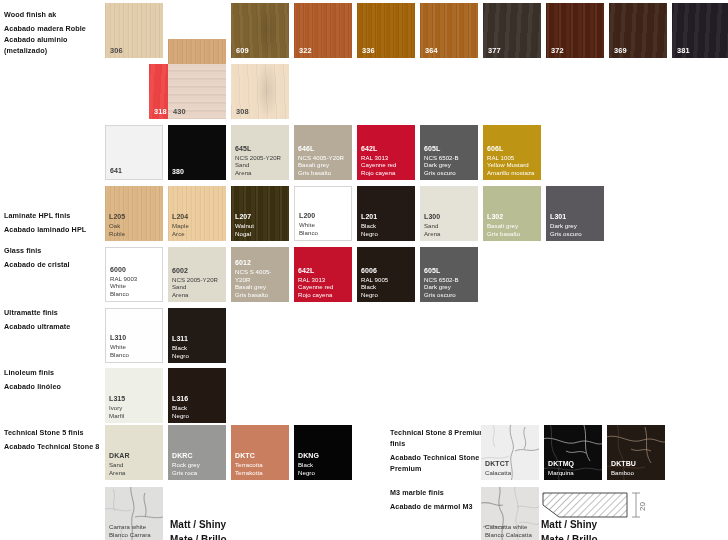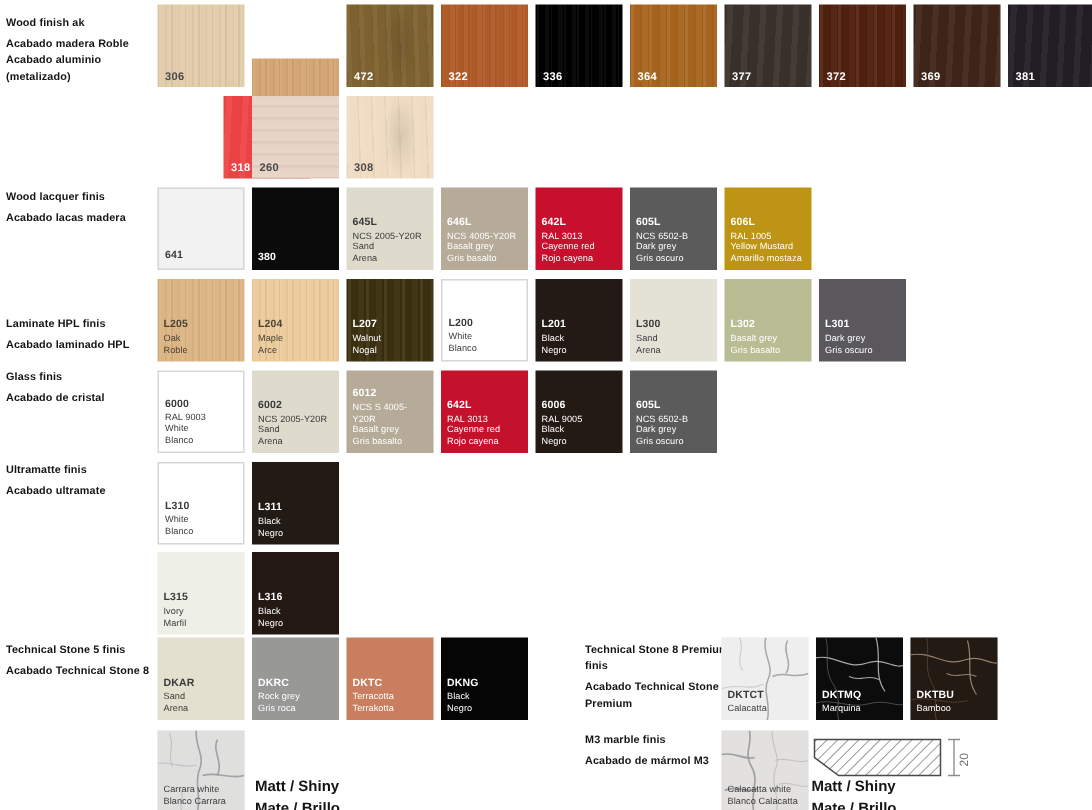--- a/index.html
+++ b/index.html
@@ -96,27 +96,27 @@
       <div class="sw" style="left: 105px; top: 3px; background: rgb(226, 205, 171);">
         <div class="grain v"></div>
         <span class="num " style="color: rgb(74, 74, 74);">306</span>
       </div>
       <div class="sw" style="left: 168px; top: 3px; background: rgb(213, 166, 117); margin-top: 36px;">
         <div class="grain v"></div>
         <span class="num " style="color: rgb(74, 74, 74);">307</span>
       </div>
       <div class="sw" style="left: 231px; top: 3px; background: rgb(125, 98, 48);">
         <div class="grain knot"></div>
-        <span class="num " style="color: rgb(255, 255, 255);">472</span>
+        <span class="num " style="color: rgb(255, 255, 255);">609</span>
       </div>
       <div class="sw" style="left: 294px; top: 3px; background: rgb(176, 90, 40);">
         <div class="grain v"></div>
         <span class="num " style="color: rgb(255, 255, 255);">322</span>
       </div>
-      <div class="sw" style="left: 357px; top: 3px; background: #000000;">
+      <div class="sw" style="left: 357px; top: 3px; background: #a16207;">
         <div class="grain v"></div>
         <span class="num " style="color: rgb(255, 255, 255);">336</span>
       </div>
       <div class="sw" style="left: 420px; top: 3px; background: rgb(168, 101, 31);">
         <div class="grain v2"></div>
         <span class="num " style="color: rgb(255, 255, 255);">364</span>
       </div>
       <div class="sw" style="left: 483px; top: 3px; background: rgb(58, 49, 42);">
         <div class="grain soft"></div>
         <span class="num " style="color: rgb(255, 255, 255);">377</span>
@@ -134,32 +134,28 @@
         <span class="num " style="color: rgb(255, 255, 255);">381</span>
       </div>
     </div>
   <div id="wood-row2">
       <div class="sw" style="left: 105px; top: 64px; background: #ef4444; margin-left: 44px;">
         <div class="grain soft"></div>
         <span class="num " style="color: rgb(255, 255, 255);">318</span>
       </div>
       <div class="sw" style="left: 168px; top: 64px; background: rgb(232, 212, 198);">
         <div class="grain h"></div>
-        <span class="num " style="color: rgb(74, 74, 74);">260</span>
+        <span class="num " style="color: rgb(74, 74, 74);">430</span>
       </div>
       <div class="sw" style="left: 231px; top: 64px; background: rgb(240, 220, 195);">
         <div class="grain knot"></div>
         <span class="num " style="color: rgb(74, 74, 74);">308</span>
       </div>
     </div>
 
-  <div class="sec-label" style="top:125px;">
-    <span class="en">Wood lacquer finis</span>
-    <span class="es">Acabado lacas madera</span>
-  </div>
   <div id="lacquer-row">
       <div class="sw outline" style="left: 105px; top: 125px; background: rgb(242, 242, 242);">
         <span class="cap dark">
           <span class="code">641</span>
         </span>
       </div>
       <div class="sw" style="left: 168px; top: 125px; background: rgb(11, 11, 11);">
         <span class="cap light">
           <span class="code">380</span>
         </span>
@@ -341,20 +337,24 @@
       </div>
       <div class="sw" style="left: 168px; top: 308px; background: rgb(34, 26, 21);">
         <span class="cap light">
           <span class="code">L311</span>
           <span class="ln">Black</span>
           <span class="ln">Negro</span>
         </span>
       </div>
     </div>
 
+  <div class="sec-label" style="top:367px;">
+    <span class="en">Linoleum finis</span>
+    <span class="es">Acabado linóleo</span>
+  </div>
   <div id="linoleum-row">
       <div class="sw" style="left: 105px; top: 368px; background: rgb(238, 240, 232);">
         <span class="cap dark">
           <span class="code">L315</span>
           <span class="ln">Ivory</span>
           <span class="ln">Marfil</span>
         </span>
       </div>
       <div class="sw" style="left: 168px; top: 368px; background: rgb(36, 24, 19);">
         <span class="cap light">

